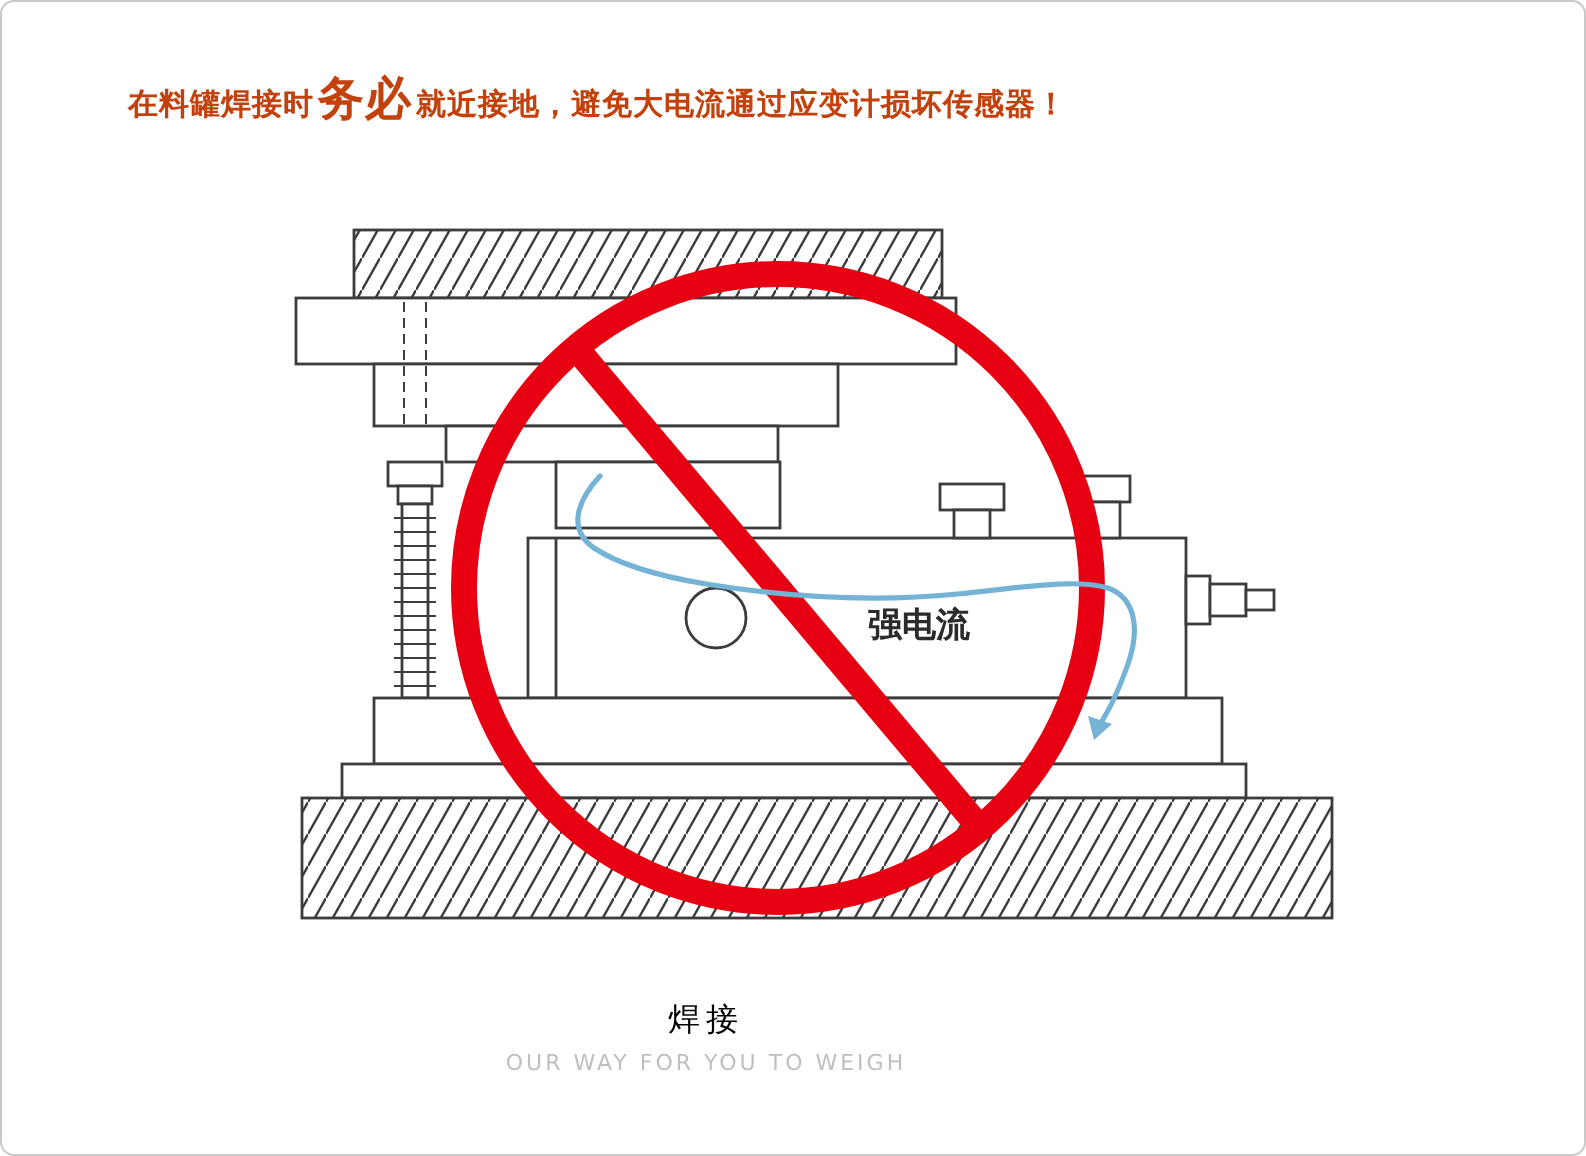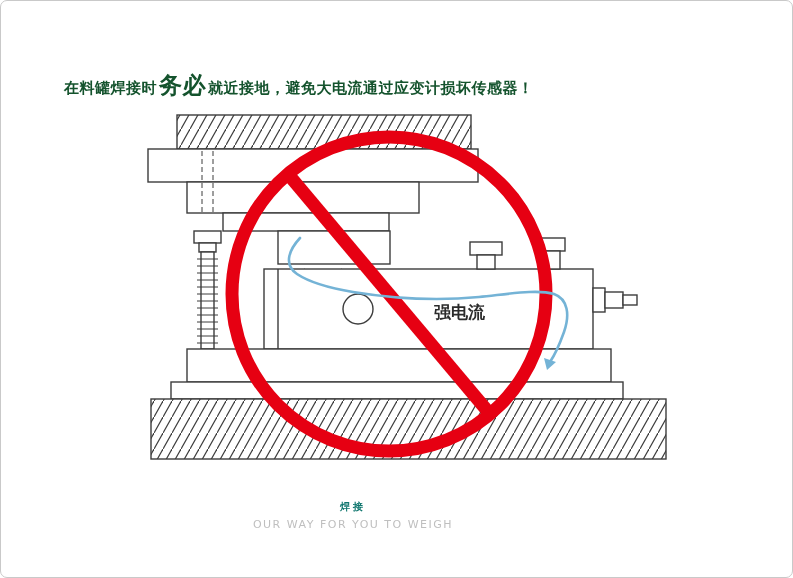--- a/index.html
+++ b/index.html
@@ -11,45 +11,44 @@
     background: #ffffff;
     border: 1px solid #c9c9c9;
     border-radius: 7px;
     overflow: hidden;
     font-family: "DejaVu Sans", "Liberation Sans", sans-serif;
   }
   .warning {
     position: absolute;
     left: 63px;
     top: 33px;
-    color: #14532d;
+    color: #c2410c;
     font-weight: bold;
     font-size: 15px;
     letter-spacing: 0.5px;
     white-space: nowrap;
-    margin-top: 36px;
   }
   .warning .em {
     font-size: 23px;
     font-weight: bold;
     padding: 0 2px;
   }
   .svg-stage { position: absolute; left: 0; top: 0; }
   .footer {
     position: absolute;
     left: 130px;
     width: 444px;
     top: 499px;
     text-align: center;
   }
   .footer-title {
-    color: #0f766e;
-    font-size: 10px;
+    color: #000000;
+    font-size: 16px;
     letter-spacing: 3px;
-    font-weight: bold;
+    font-weight: normal;
   }
   .footer-slogan {
     color: #bfbfbf;
     font-size: 11px;
     letter-spacing: 1.5px;
     margin-top: 4px;
   }
 </style>
 </head>
 <body>

